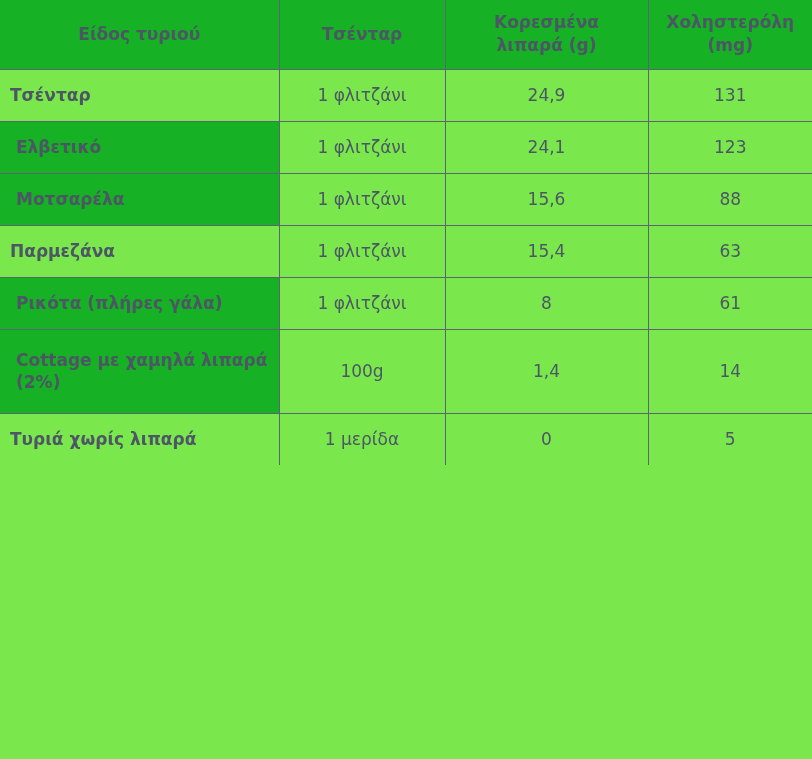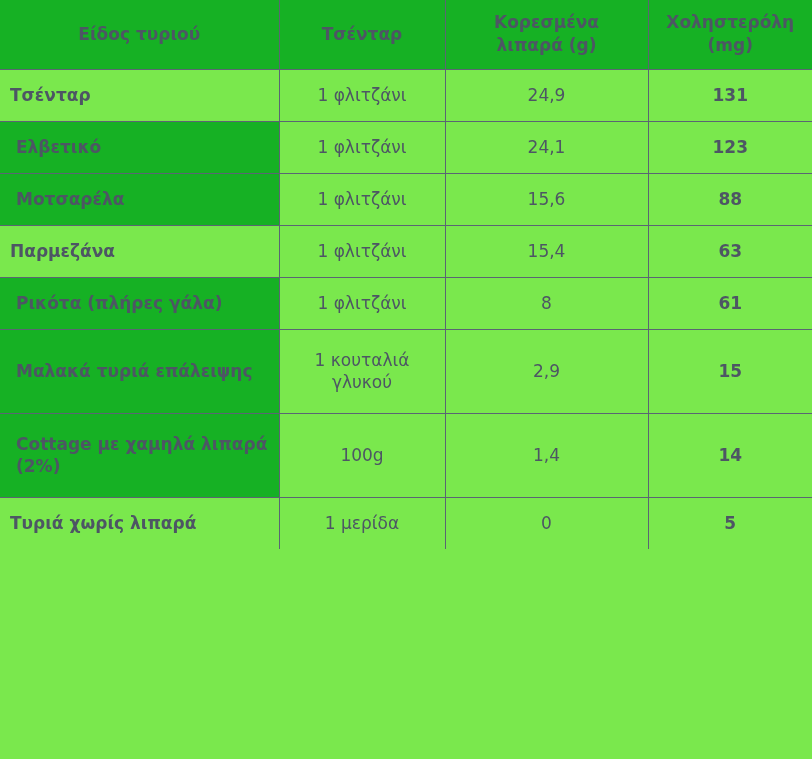--- a/index.html
+++ b/index.html
@@ -42,21 +42,21 @@
   thead th:last-child { border-right: none; }
 
   tbody td {
     border-top: 1px solid #5a6573;
     border-right: 1px solid #5a6573;
     box-sizing: border-box;
     background: #7ae84d;
     font-size: 17px;
     vertical-align: middle;
   }
-  tbody td:last-child { border-right: none; font-weight: bold; }
+  tbody td:last-child { border-right: none; }
 
   td.cheese {
     text-align: left;
     font-weight: bold;
     padding: 6px 10px;
     line-height: 1.3;
     margin-top: 19px;
   }
   tbody tr.shade td.cheese {
     background: #16b124;
@@ -124,26 +124,20 @@
         <td class="num">15,4</td>
         <td class="num">63</td>
       </tr>
       <tr class="shade h1">
         <td class="cheese">Ρικότα (πλήρες γάλα)</td>
         <td class="num">1 φλιτζάνι</td>
         <td class="num">8</td>
         <td class="num">61</td>
       </tr>
       <tr class="shade h2">
-        <td class="cheese">Μαλακά τυριά επάλειψης</td>
-        <td class="num">1 κουταλιά γλυκού</td>
-        <td class="num">2,9</td>
-        <td class="num">15</td>
-      </tr>
-      <tr class="shade h2">
         <td class="cheese">Cottage με χαμηλά λιπαρά (2%)</td>
         <td class="num">100g</td>
         <td class="num">1,4</td>
         <td class="num">14</td>
       </tr>
       <tr class="h1">
         <td class="cheese">Τυριά χωρίς λιπαρά</td>
         <td class="num">1 μερίδα</td>
         <td class="num">0</td>
         <td class="num">5</td>

